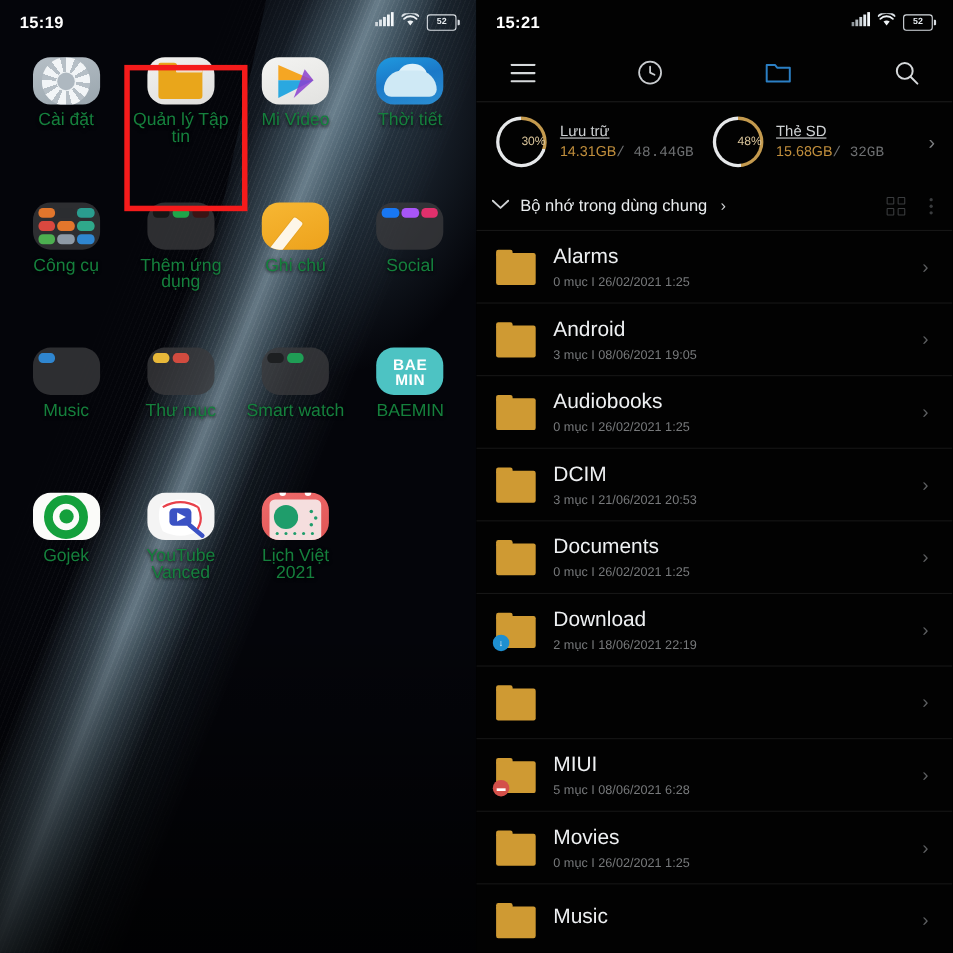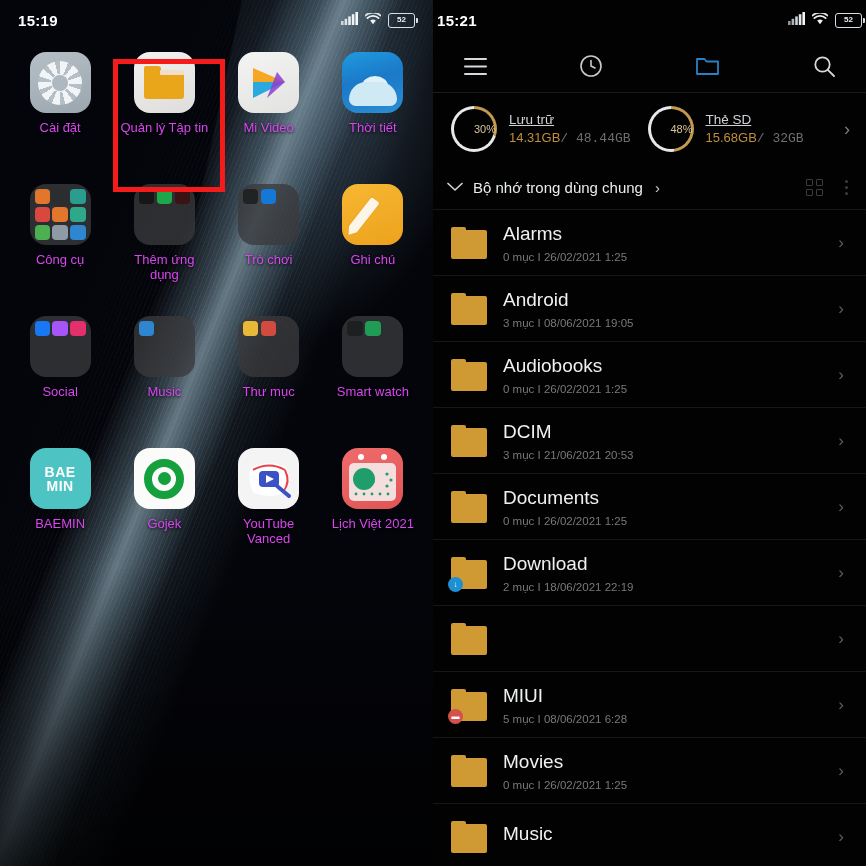--- a/index.html
+++ b/index.html
@@ -48,23 +48,23 @@
   .sysicons{display:flex;align-items:center;gap:7px;}
   .batt{position:relative;width:25px;height:13px;border:1.4px solid #d8dde2;border-radius:3px;
         display:flex;align-items:center;justify-content:center;}
   .batt:after{content:"";position:absolute;right:-4px;top:4px;width:2px;height:5px;background:#d8dde2;border-radius:0 1px 1px 0;}
   .batt-num{font-size:8px;color:#e9eef2;font-weight:bold;line-height:1;}
 
   
   .appgrid{position:absolute;left:0;top:52px;width:433px;z-index:6;
            display:grid;grid-template-columns:repeat(4,1fr);row-gap:14px;padding:0 8px;box-sizing:border-box;}
   .app{display:flex;flex-direction:column;align-items:center;height:118px;}
-  .icon-wrap{width:61px;height:61px;border-radius:16px;overflow:hidden;position:relative;
+  .icon-wrap{width:61px;height:43px;border-radius:16px;overflow:hidden;position:relative;
              display:flex;align-items:center;justify-content:center;}
-  .app-label{margin-top:7px;color:#d946ef;font-size:13px;text-align:center;line-height:15px;
+  .app-label{margin-top:7px;color:#15803d;font-size:16px;text-align:center;line-height:15px;
              text-shadow:0 1px 3px rgba(0,0,0,.9);max-width:92px;}
 
   
   .ic-settings{background:linear-gradient(160deg,#b6bfc6,#9aa6ae);}
   .gear{width:44px;height:44px;border-radius:50%;
         background:radial-gradient(circle,#eef2f4 0 9px, transparent 9px),
                    conic-gradient(#f2f5f7 0 6%, #b6bfc6 6% 10%, #f2f5f7 10% 16%, #b6bfc6 16% 20%,
                                   #f2f5f7 20% 26%, #b6bfc6 26% 30%, #f2f5f7 30% 36%, #b6bfc6 36% 40%,
                                   #f2f5f7 40% 46%, #b6bfc6 46% 50%, #f2f5f7 50% 56%, #b6bfc6 56% 60%,
                                   #f2f5f7 60% 66%, #b6bfc6 66% 70%, #f2f5f7 70% 76%, #b6bfc6 76% 80%,
@@ -102,21 +102,21 @@
   .gojek-i{width:13px;height:13px;border-radius:50%;background:#14a03c;}
   .ic-ytv{background:#f4f4f4;position:relative;overflow:hidden;}
   .ic-lich{background:linear-gradient(160deg,#ef6b6b,#e05555);position:relative;}
 
   
   .hl{position:absolute;border:5px solid #f51b1b;box-sizing:border-box;z-index:20;pointer-events:none;}
   #hl-files{left:113px;top:59px;width:112px;height:133px;}
 
   
   .phone-right{position:relative;width:433px;height:866px;overflow:hidden;background:#020202;}
-  .sb2{height:40px;display:flex;align-items:center;justify-content:space-between;padding:0 4px;box-sizing:border-box;}
+  .sb2{height:40px;display:flex;align-items:center;justify-content:space-between;padding:0 18px;box-sizing:border-box;}
   .topnav{height:52px;display:flex;align-items:center;justify-content:space-between;padding:0 22px;box-sizing:border-box;}
   .navbtn{display:flex;align-items:center;justify-content:center;width:40px;height:40px;}
   .sep{height:1px;background:#1b1b1b;margin:0 0 0 0;}
 
   .storage-row{display:flex;align-items:center;height:72px;padding:0 12px 0 18px;box-sizing:border-box;}
   .st-item{display:flex;align-items:center;flex:1;}
   .ring{position:relative;width:46px;height:46px;border-radius:50%;flex:0 0 auto;
         display:flex;align-items:center;justify-content:center;}
   .ring-in{position:absolute;inset:3px;border-radius:50%;background:#020202;display:flex;align-items:center;justify-content:center;padding-left:22px;}
   .ring-pct{font-size:11px;color:#d9c49a;font-weight:normal;}
@@ -253,36 +253,20 @@
               <i class="mini"></i>
               <i class="mini"></i>
             <i class="mini"></i>
               <i class="mini"></i>
               <i class="mini"></i>
           </div>
         </div>
         <div class="app-label">Thêm ứng dụng</div>
       </div>
 
-      <div class="app">
-        <div class="icon-wrap ic-folderbg">
-          <div class="minigrid">
-            <i class="mini" style="background:#202224"></i>
-              <i class="mini" style="background:#1577d6"></i>
-              <i class="mini"></i>
-            <i class="mini"></i>
-              <i class="mini"></i>
-              <i class="mini"></i>
-            <i class="mini"></i>
-              <i class="mini"></i>
-              <i class="mini"></i>
-          </div>
-        </div>
-        <div class="app-label">Trò chơi</div>
-      </div>
 
       <div class="app">
         <div class="icon-wrap ic-notes">
             <div class="pencil"></div>
           </div>
         <div class="app-label">Ghi chú</div>
       </div>
 
       <div class="app">
         <div class="icon-wrap ic-folderbg">

